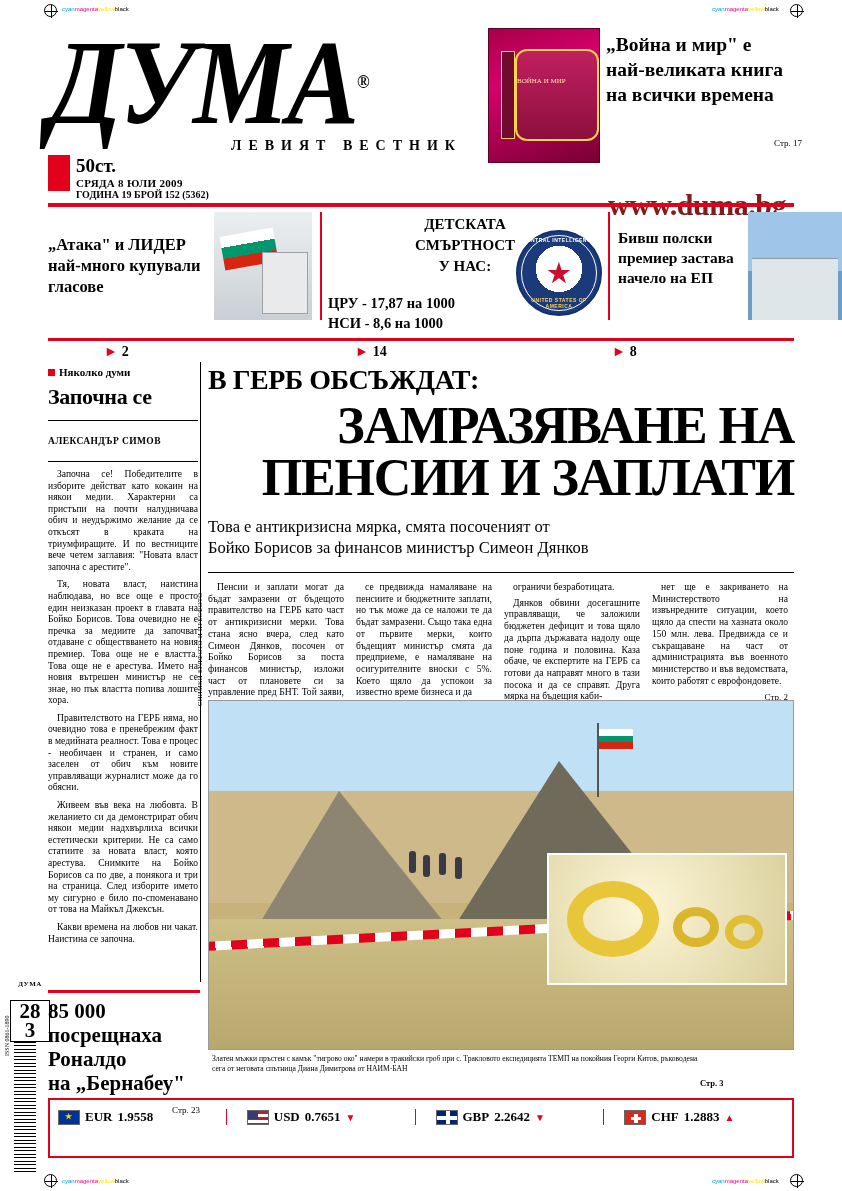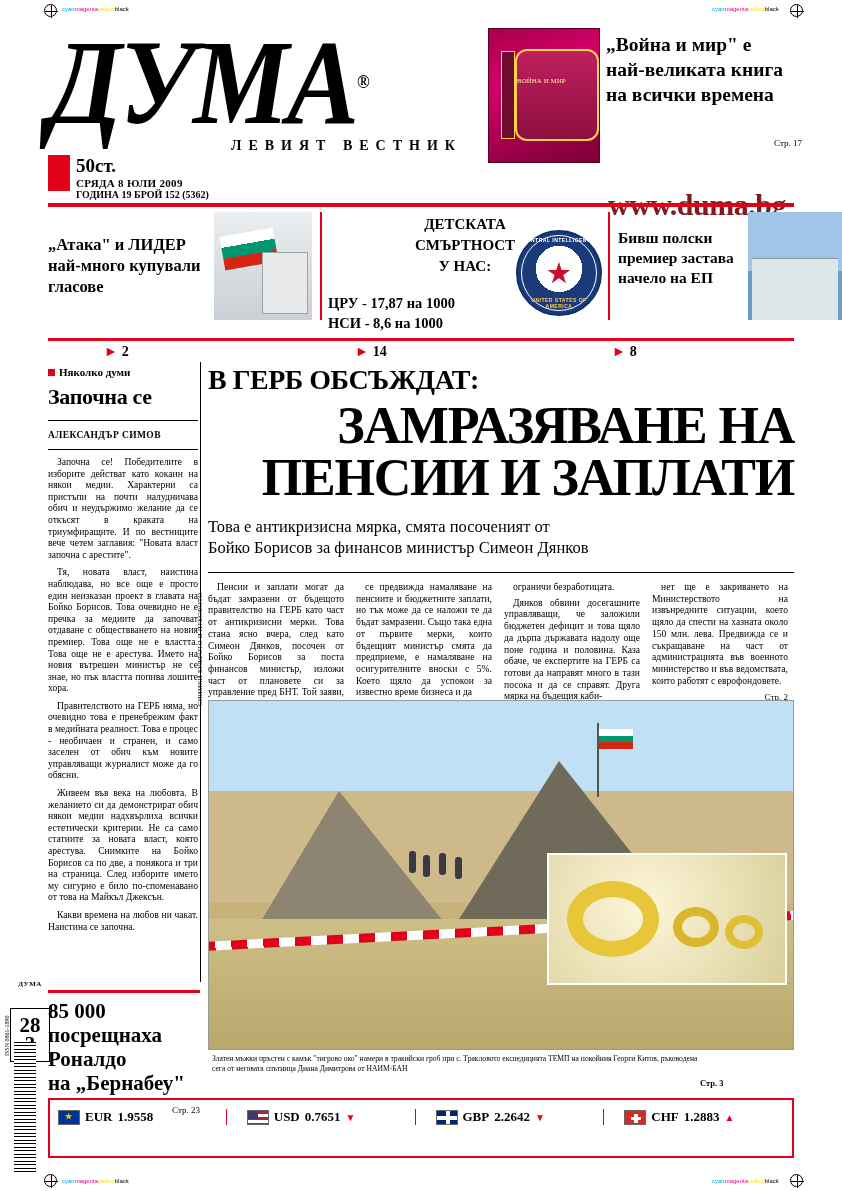--- a/index.html
+++ b/index.html
@@ -101,21 +101,21 @@
   .tz-img2 .flagline { position:absolute; left:6px; top:48px; width:80px; height:8px; background: repeating-linear-gradient(90deg,#1b3a7a 0 6px, #ffd24d 6px 8px);}
   .pgno { position: absolute; font-weight: bold; font-size: 14px; }
   .pgno .ar { color: #e2001a; margin-right: 4px; }
 
   
   .lcol { position: absolute; left: 48px; top: 366px; width: 150px; }
   .kicker { font-size: 11px; font-weight: bold; }
   .kicker .sq { display:inline-block; width:7px; height:7px; background:#e2001a; margin-right:4px;}
   .lcol h2 { font-size: 22px; font-weight: bold; margin-top: 6px; letter-spacing: -.3px;}
   .byline { font-size: 9.5px; font-weight: bold; letter-spacing: .4px; margin-top: 10px;
-            border-top: 1px solid #000; border-bottom: 1px solid #000; padding: 9px 0; }
+            border-top: 1px solid #000; border-bottom: 1px solid #000; padding: 15px 0; }
   .lcol p { font-size: 9.6px; line-height: 11.6px; text-align: justify; margin-top: 6px; text-indent: 9px; }
 
   
   .main { position: absolute; left: 208px; top: 364px; width: 586px; }
   .main .kick { font-size: 28px; font-weight: bold; letter-spacing: -.5px; }
   .main h1 { font-size: 52px; font-weight: bold; line-height: 52px; letter-spacing: -1.2px;
              text-align: right; margin-top: 4px; }
   .main h1 .l1 { display: block; }
   .main .deck { font-size: 16.5px; line-height: 21px; margin-top: 12px; }
 
@@ -157,21 +157,21 @@
 
   
   .blp { position: absolute; left: 48px; top: 990px; width: 152px; border-top: 3px solid #e2001a; padding-top: 6px; }
   .blp h3 { font-size: 21px; font-weight: bold; line-height: 24px; }
   .blp .stp2 { font-size: 9px; margin-top: 10px; text-align: right; }
 
   
   .bc { position: absolute; left: 10px; top: 980px; width: 40px; }
   .bc .lbl { font-size: 7px; font-weight: bold; text-align: center; letter-spacing: .5px; }
   .bc .num { font-size: 21px; font-weight: bold; text-align: center; line-height: 19px; }
-  .bc .box { border: 1px solid #000; padding: 7px 2px; margin-top: 20px;}
+  .bc .box { border: 1px solid #000; padding: 1px 2px; margin-top: 12px;}
   .bars { position: absolute; left: 14px; top: 1042px; width: 22px; height: 130px;
           background: repeating-linear-gradient(180deg,#000 0 1px,#fff 1px 3px,#000 3px 4px,#fff 4px 7px); }
   .bc-txt { position: absolute; left: 4px; top: 1056px; font-size: 6px; transform: rotate(-90deg); transform-origin: left top; white-space: nowrap;}
 
   
   .fx { position: absolute; left: 48px; top: 1098px; width: 746px; height: 60px; border: 2px solid #e2001a; }
   .fx .hdr { background: #e2001a; color: #fff; text-align: center; font-weight: bold; font-size: 12.5px; padding: 3px 0; }
   .fx .row { display: flex; height: 34px; align-items: center; gap: 12px; }
   .fx .cell { flex: 1; display: flex; align-items: center; gap: 5px; padding-left: 8px; border-right: 1px solid #e2001a; font-weight: bold; font-size: 13px; }
   .fx .cell:last-child { border-right: none; }

